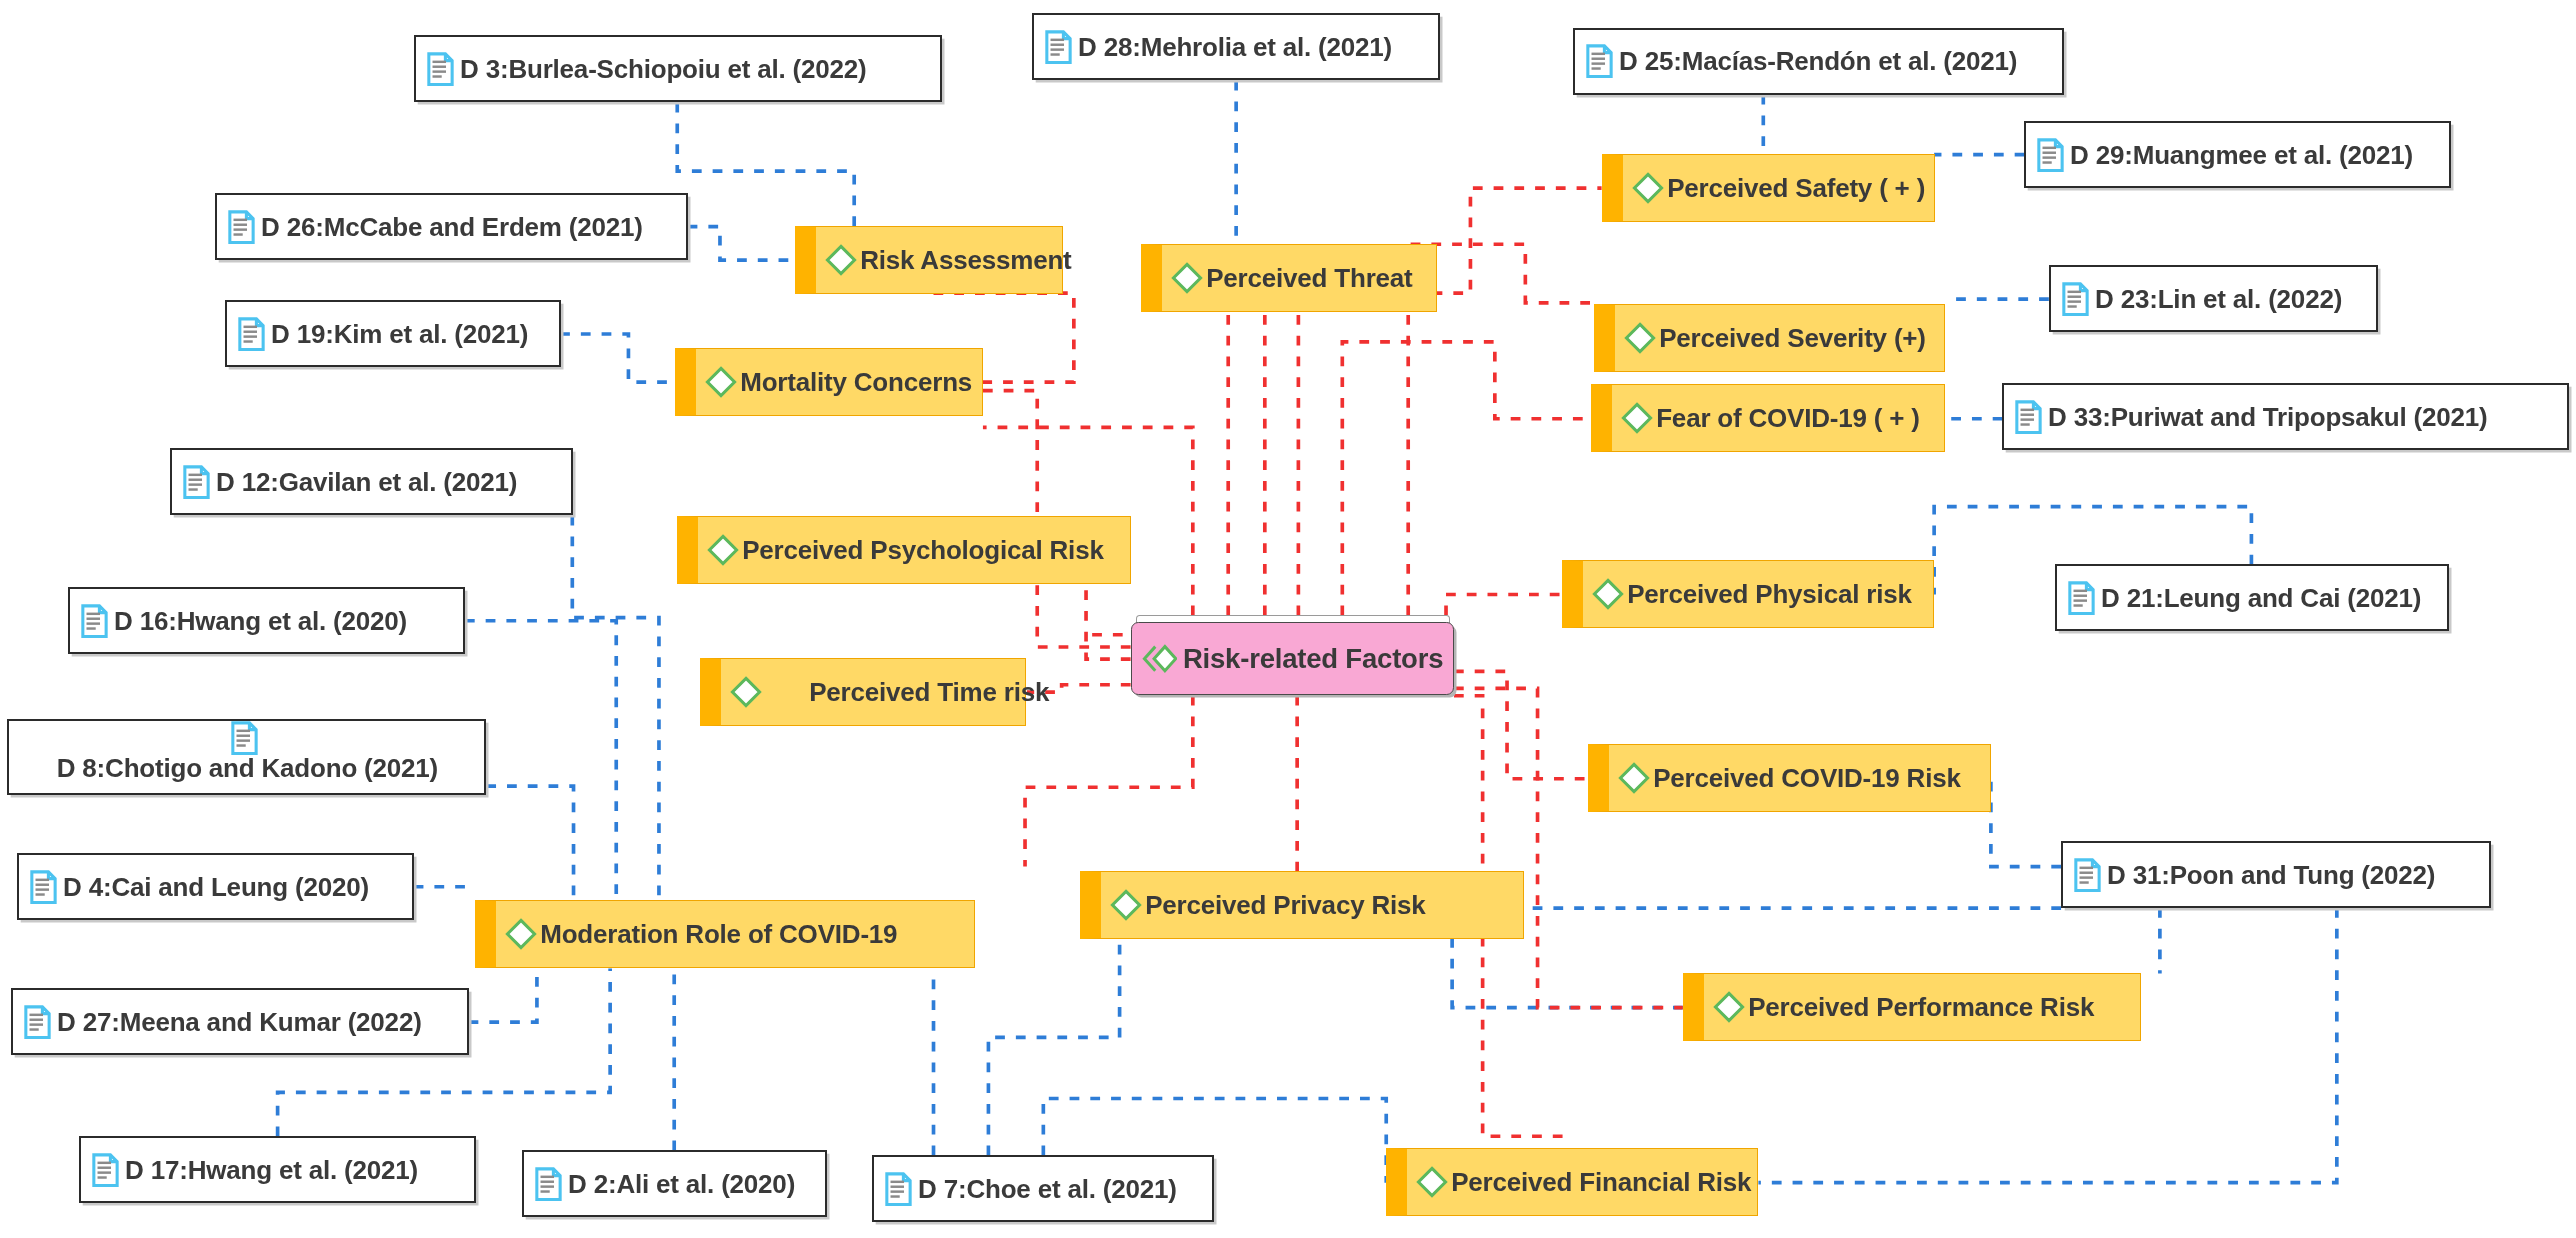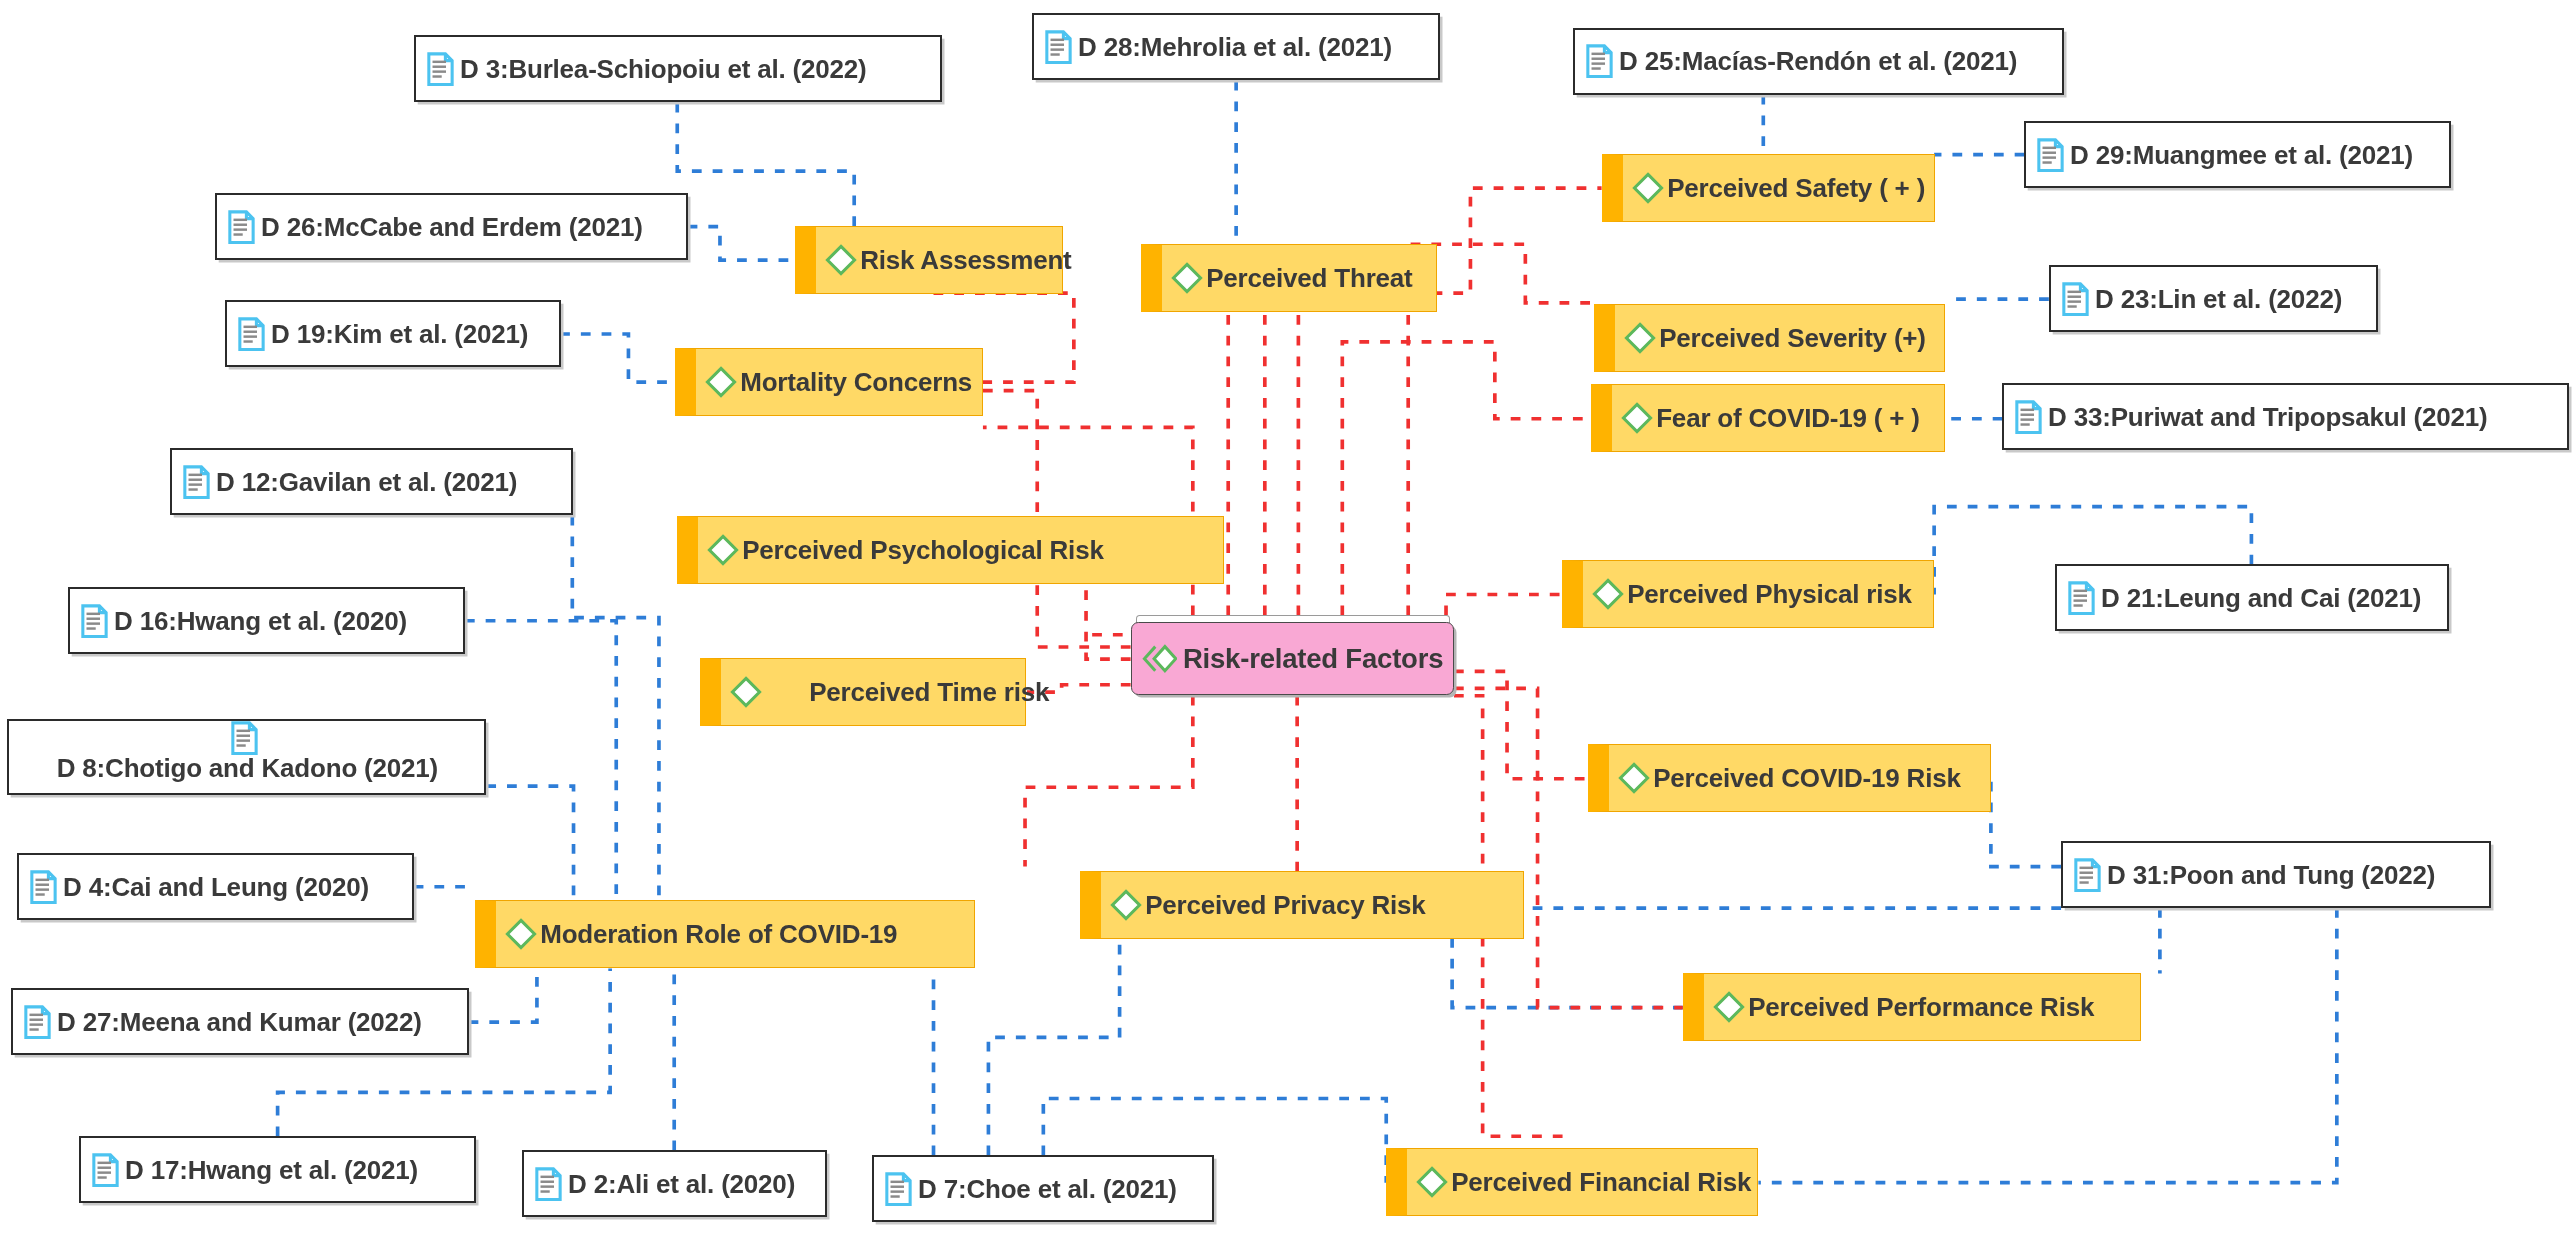--- a/index.html
+++ b/index.html
@@ -187,21 +187,21 @@
           <polygon points="26,4 48,26 26,48 4,26" fill="#ffffff" stroke="#5cb85c" stroke-width="5"></polygon>
         </svg></span>
     <span class="lbl">Perceived Severity (+)</span>
   </div>
   <div class="node code" style="left:1591px;top:384px;width:354px;height:68px;">
     <span class="ico"><svg viewBox="0 0 52 52">
           <polygon points="26,4 48,26 26,48 4,26" fill="#ffffff" stroke="#5cb85c" stroke-width="5"></polygon>
         </svg></span>
     <span class="lbl">Fear of COVID-19 ( + )</span>
   </div>
-  <div class="node code" style="left:677px;top:516px;width:547px;height:68px;">
+  <div class="node code" style="left:677px;top:516px;width:454px;height:68px;">
     <span class="ico"><svg viewBox="0 0 52 52">
           <polygon points="26,4 48,26 26,48 4,26" fill="#ffffff" stroke="#5cb85c" stroke-width="5"></polygon>
         </svg></span>
     <span class="lbl">Perceived Psychological Risk</span>
   </div>
   <div class="node code" style="left:1562px;top:560px;width:372px;height:68px;">
     <span class="ico"><svg viewBox="0 0 52 52">
           <polygon points="26,4 48,26 26,48 4,26" fill="#ffffff" stroke="#5cb85c" stroke-width="5"></polygon>
         </svg></span>
     <span class="lbl">Perceived Physical risk</span>

